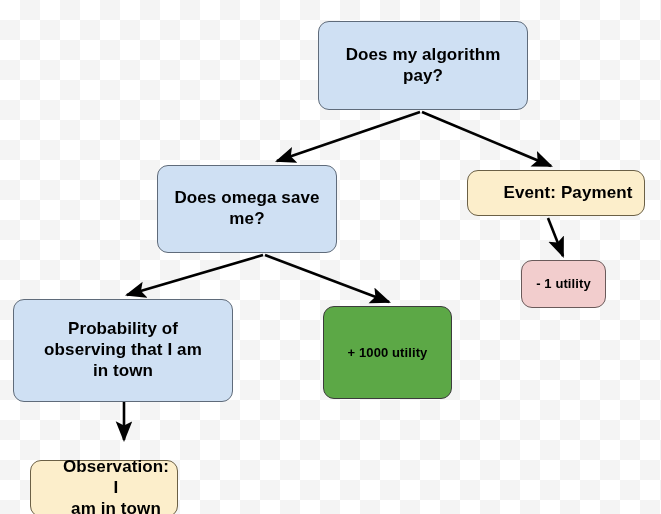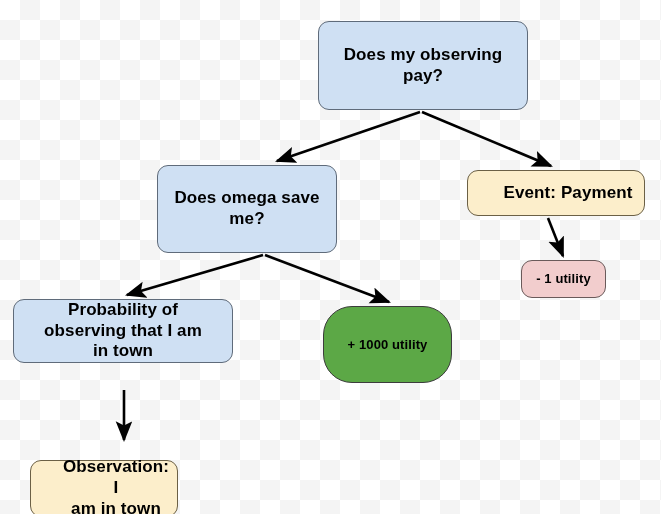--- a/index.html
+++ b/index.html
@@ -93,44 +93,44 @@
     <line x1="548" y1="218" x2="563" y2="256" stroke="#000000" stroke-width="2.6" marker-end="url(#arrowhead)"></line>
 
     <line x1="263" y1="255" x2="127" y2="295" stroke="#000000" stroke-width="2.6" marker-end="url(#arrowhead)"></line>
 
     <line x1="265" y1="255" x2="389" y2="302" stroke="#000000" stroke-width="2.6" marker-end="url(#arrowhead)"></line>
 
     <line x1="124" y1="390" x2="124" y2="440" stroke="#000000" stroke-width="2.6" marker-end="url(#arrowhead)"></line>
   </svg>
 
   <div class="node blue" style="left:318px; top:21px; width:210px; height:89px;">
-    <span class="node-text">Does my observing
+    <span class="node-text">Does my algorithm
 pay?</span>
   </div>
 
   <div class="node blue" style="left:157px; top:165px; width:180px; height:88px;">
     <span class="node-text">Does omega save
 me?</span>
   </div>
 
   <div class="node cream" style="left:467px; top:170px; width:178px; height:46px;">
     <span class="node-text">Event: Payment</span>
   </div>
 
-  <div class="node pink" style="left:521px; top:260px; width:85px; height:38px;">
+  <div class="node pink" style="left:521px; top:260px; width:85px; height:48px;">
     <span class="node-text">- 1 utility</span>
   </div>
 
-  <div class="node blue" style="left:13px; top:299px; width:220px; height:64px;">
+  <div class="node blue" style="left:13px; top:299px; width:220px; height:103px;">
     <span class="node-text">Probability of
 observing that I am
 in town</span>
   </div>
 
-  <div class="node green" style="left:323px; top:306px; width:129px; height:77px;border-radius:29px;">
+  <div class="node green" style="left:323px; top:306px; width:129px; height:93px;">
     <span class="node-text">+ 1000 utility</span>
   </div>
 
   <div class="node cream" style="left:30px; top:443px; width:148px; height:57px;margin-top:17px;">
     <span class="node-text">Observation: I
 am in town</span>
   </div>
 
 </div>
 

